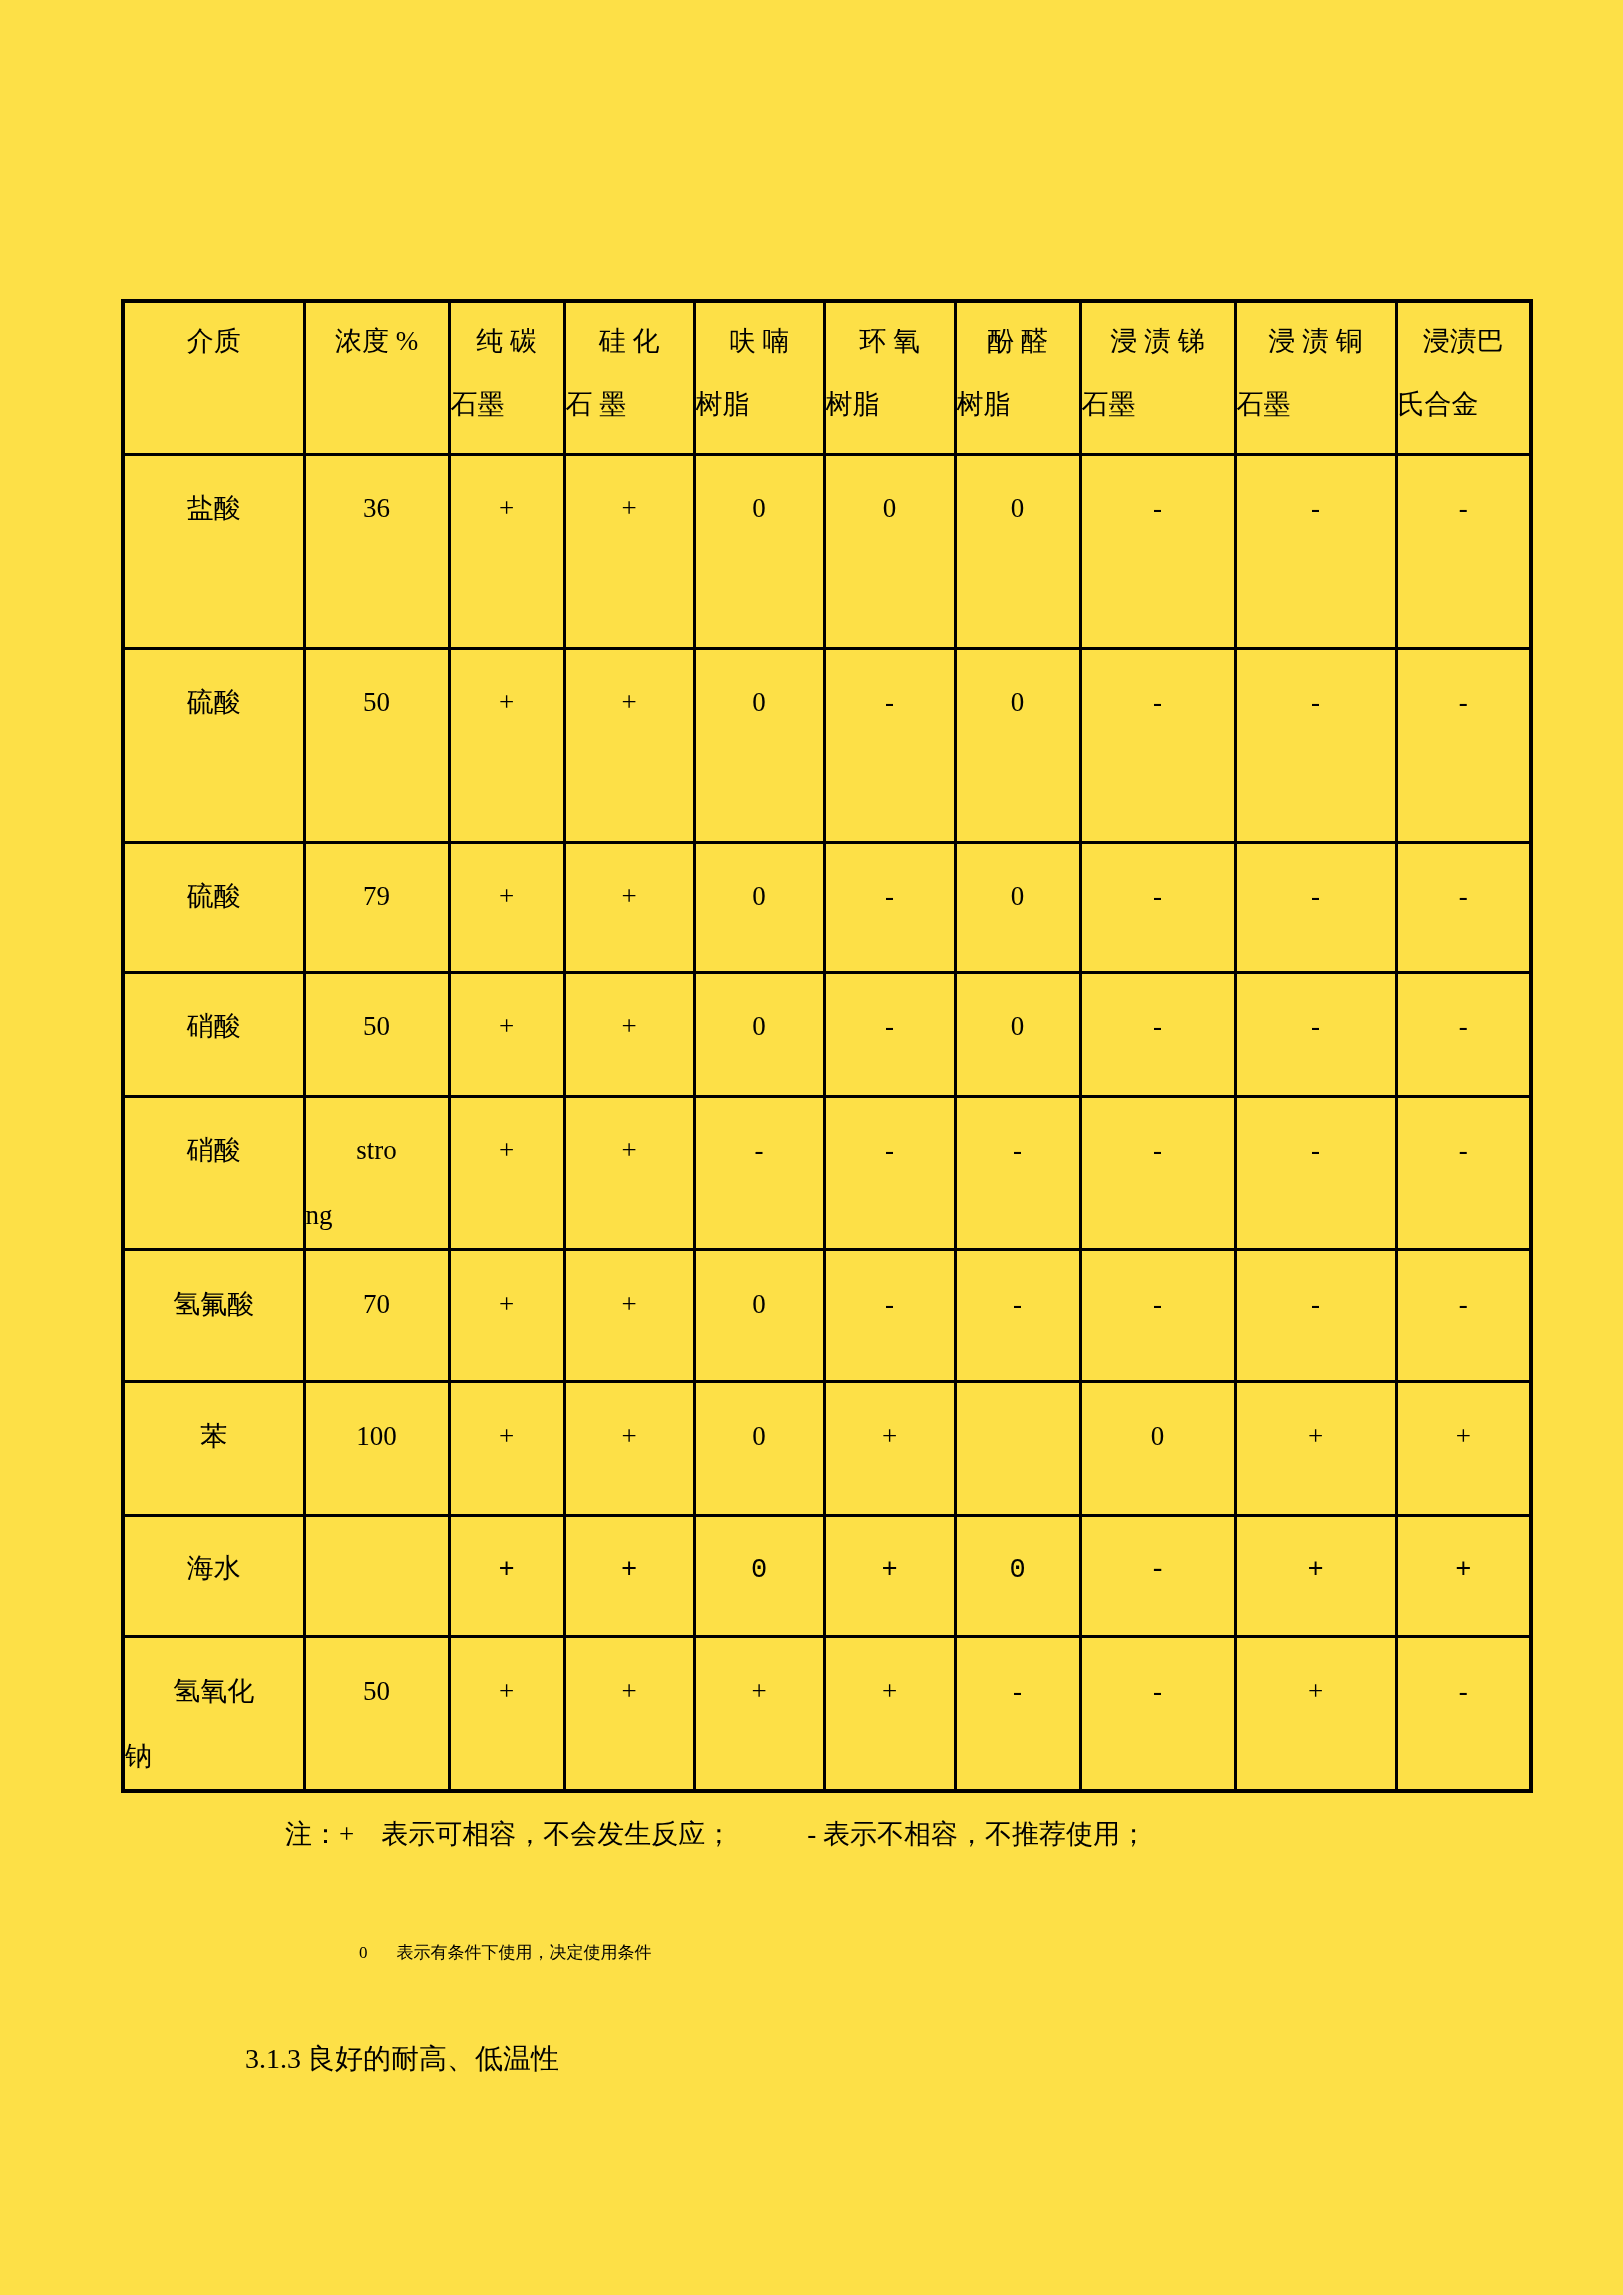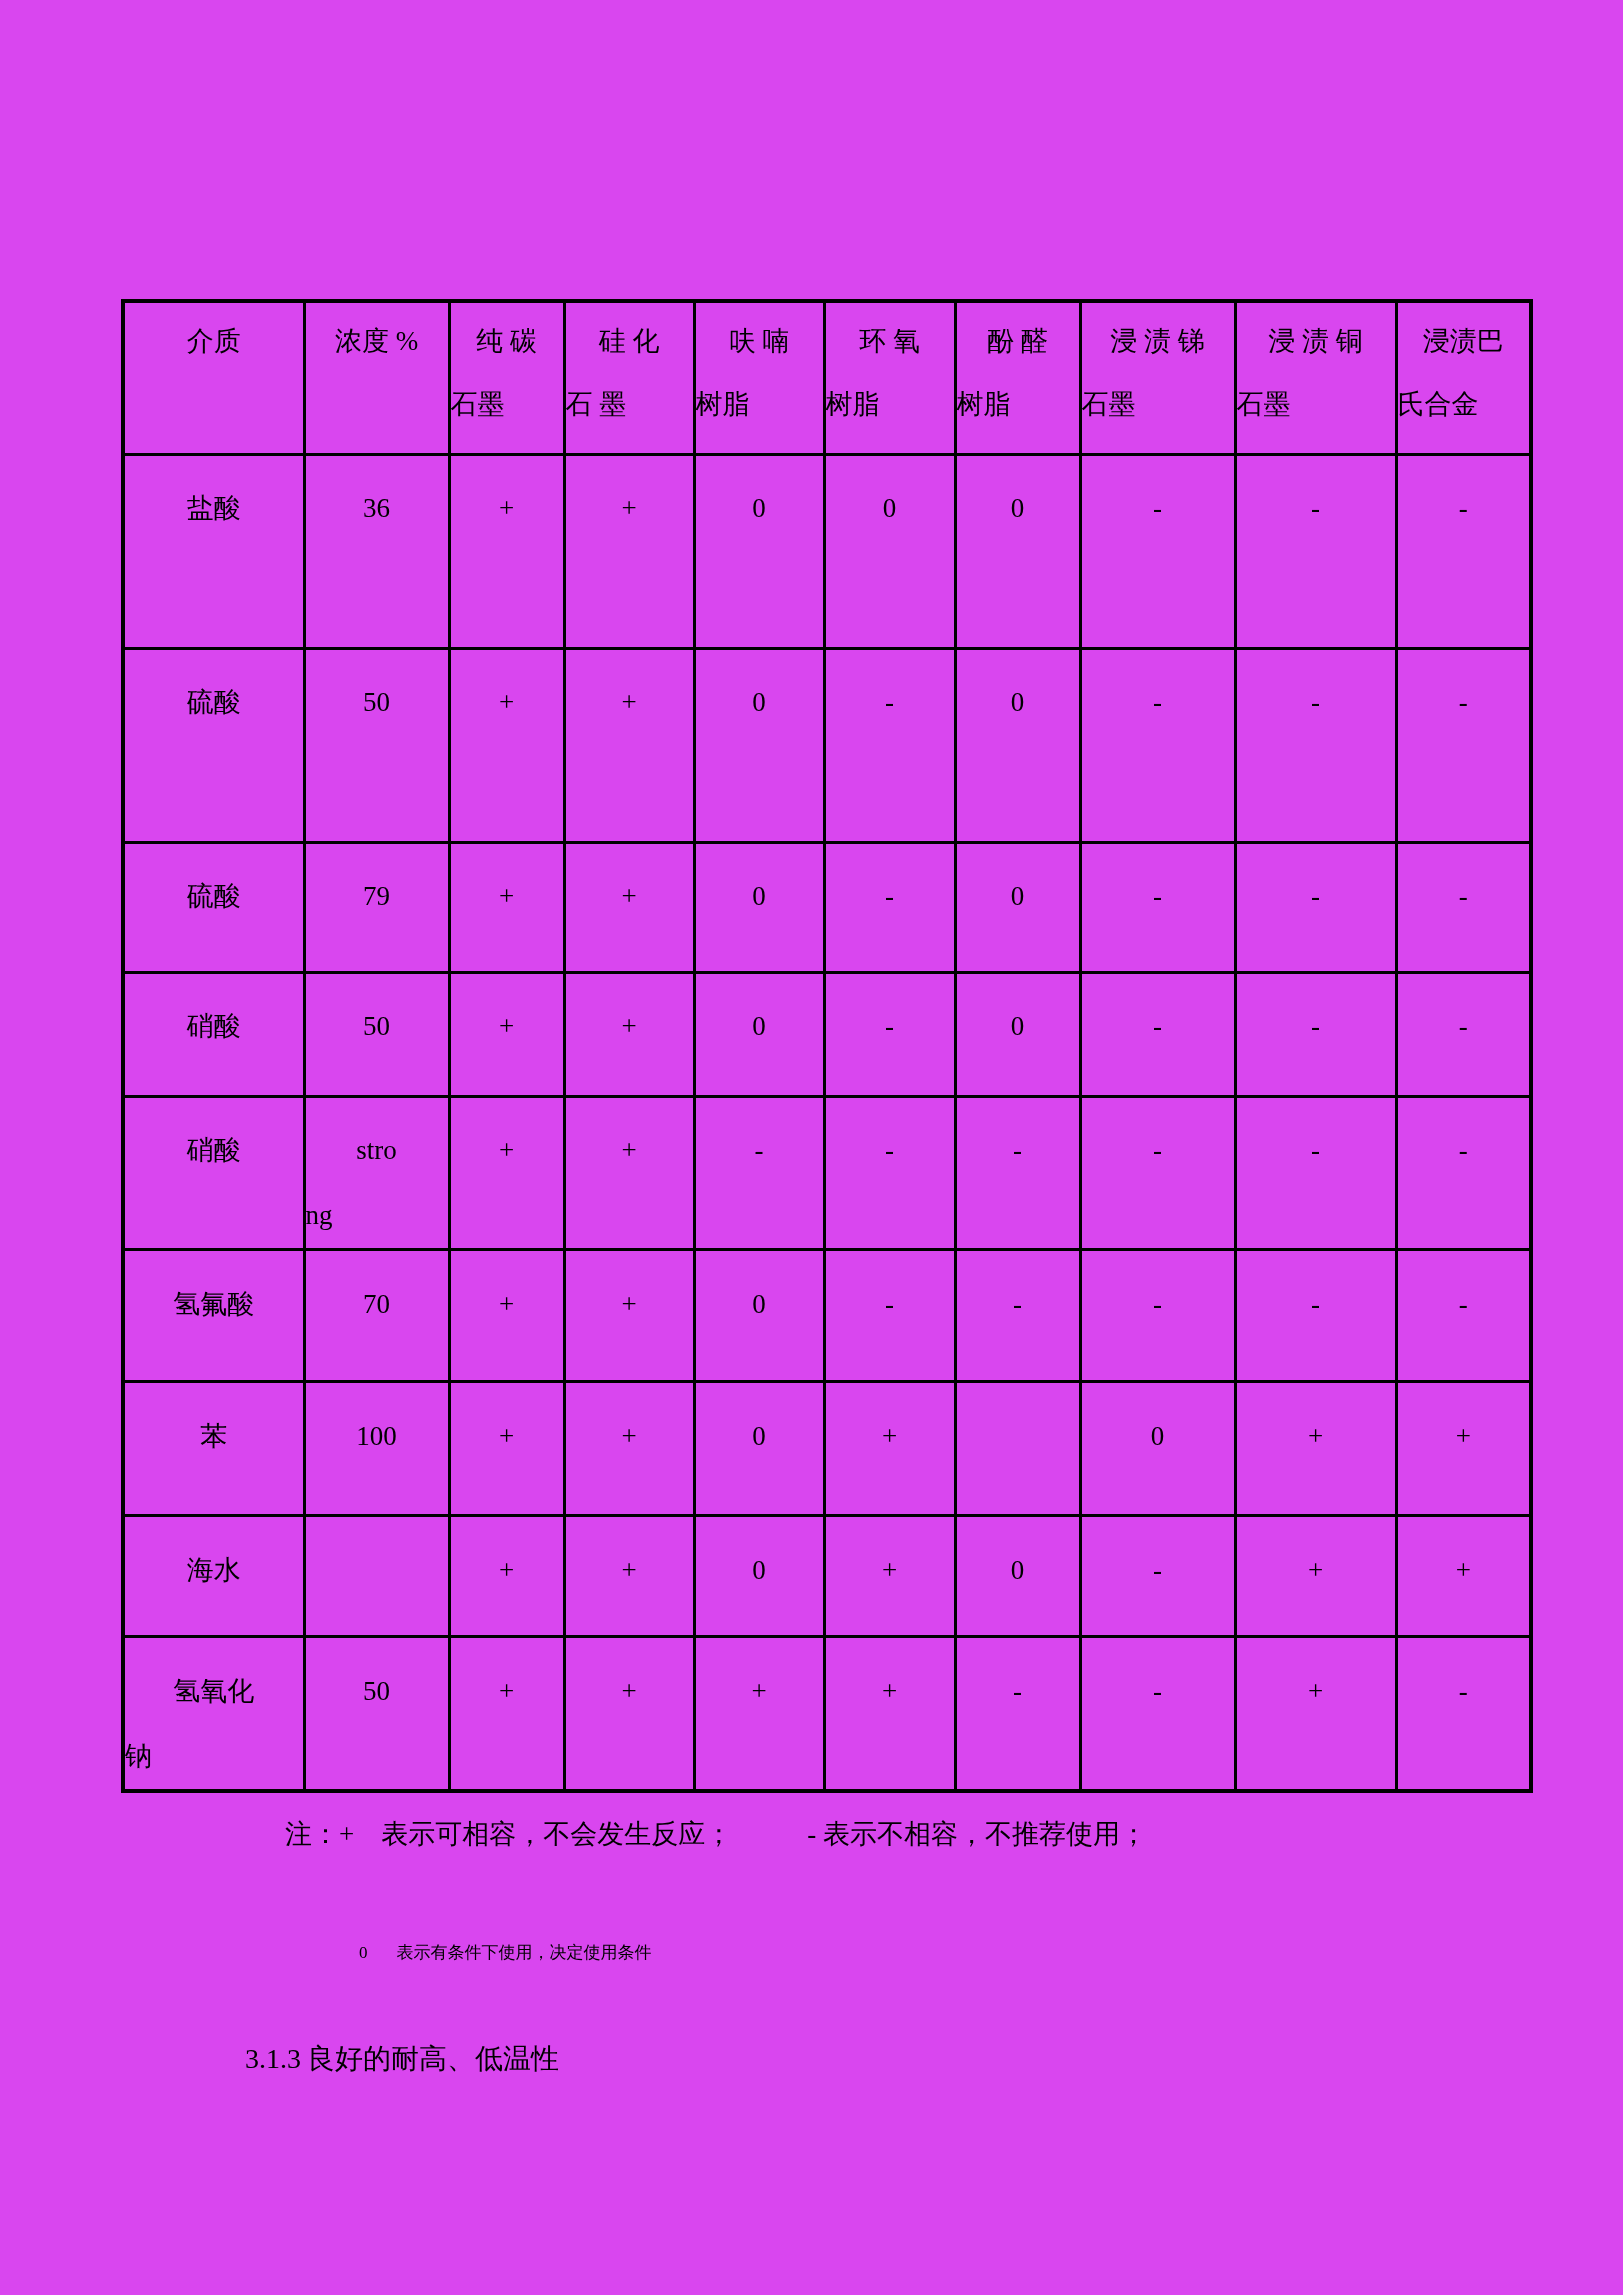--- a/index.html
+++ b/index.html
@@ -10,21 +10,21 @@
   body {
     width: 1623px;
     height: 2295px;
     position: relative;
     font-family: "Liberation Serif", "DejaVu Serif", serif;
     color: #000000;
   }
   .page {
     position: absolute;
     inset: 0;
-    background: #d946ef;
+    background: #fde047;
   }
 
   
   table.compat {
     position: absolute;
     left: 121px;
     top: 299px;
     width: 1406px;
     border-collapse: collapse;
     table-layout: fixed;
@@ -50,21 +50,21 @@
   }
   
   table.compat thead tr       { height: 153px; }
   table.compat tbody tr:nth-child(1) { height: 194px; }
   table.compat tbody tr:nth-child(2) { height: 194px; }
   table.compat tbody tr:nth-child(3) { height: 130px; }
   table.compat tbody tr:nth-child(4) { height: 124px; }
   table.compat tbody tr:nth-child(5) { height: 149px; }
   table.compat tbody tr:nth-child(6) { height: 132px; }
   table.compat tbody tr:nth-child(7) { height: 134px; }
-  table.compat tbody tr:nth-child(8) { height: 121px; }
+  table.compat tbody tr:nth-child(8) { height: 121px; font-family: Liberation Mono, monospace; }
   table.compat tbody tr:nth-child(9) { height: 153px; }
 
   .l1 { display: block; text-align: center; }
   .l2 { display: block; text-align: left; }
   th .l2 { text-align: left; padding-left: 0; }
 
   
   .note1 {
     position: absolute;
     left: 285px;

